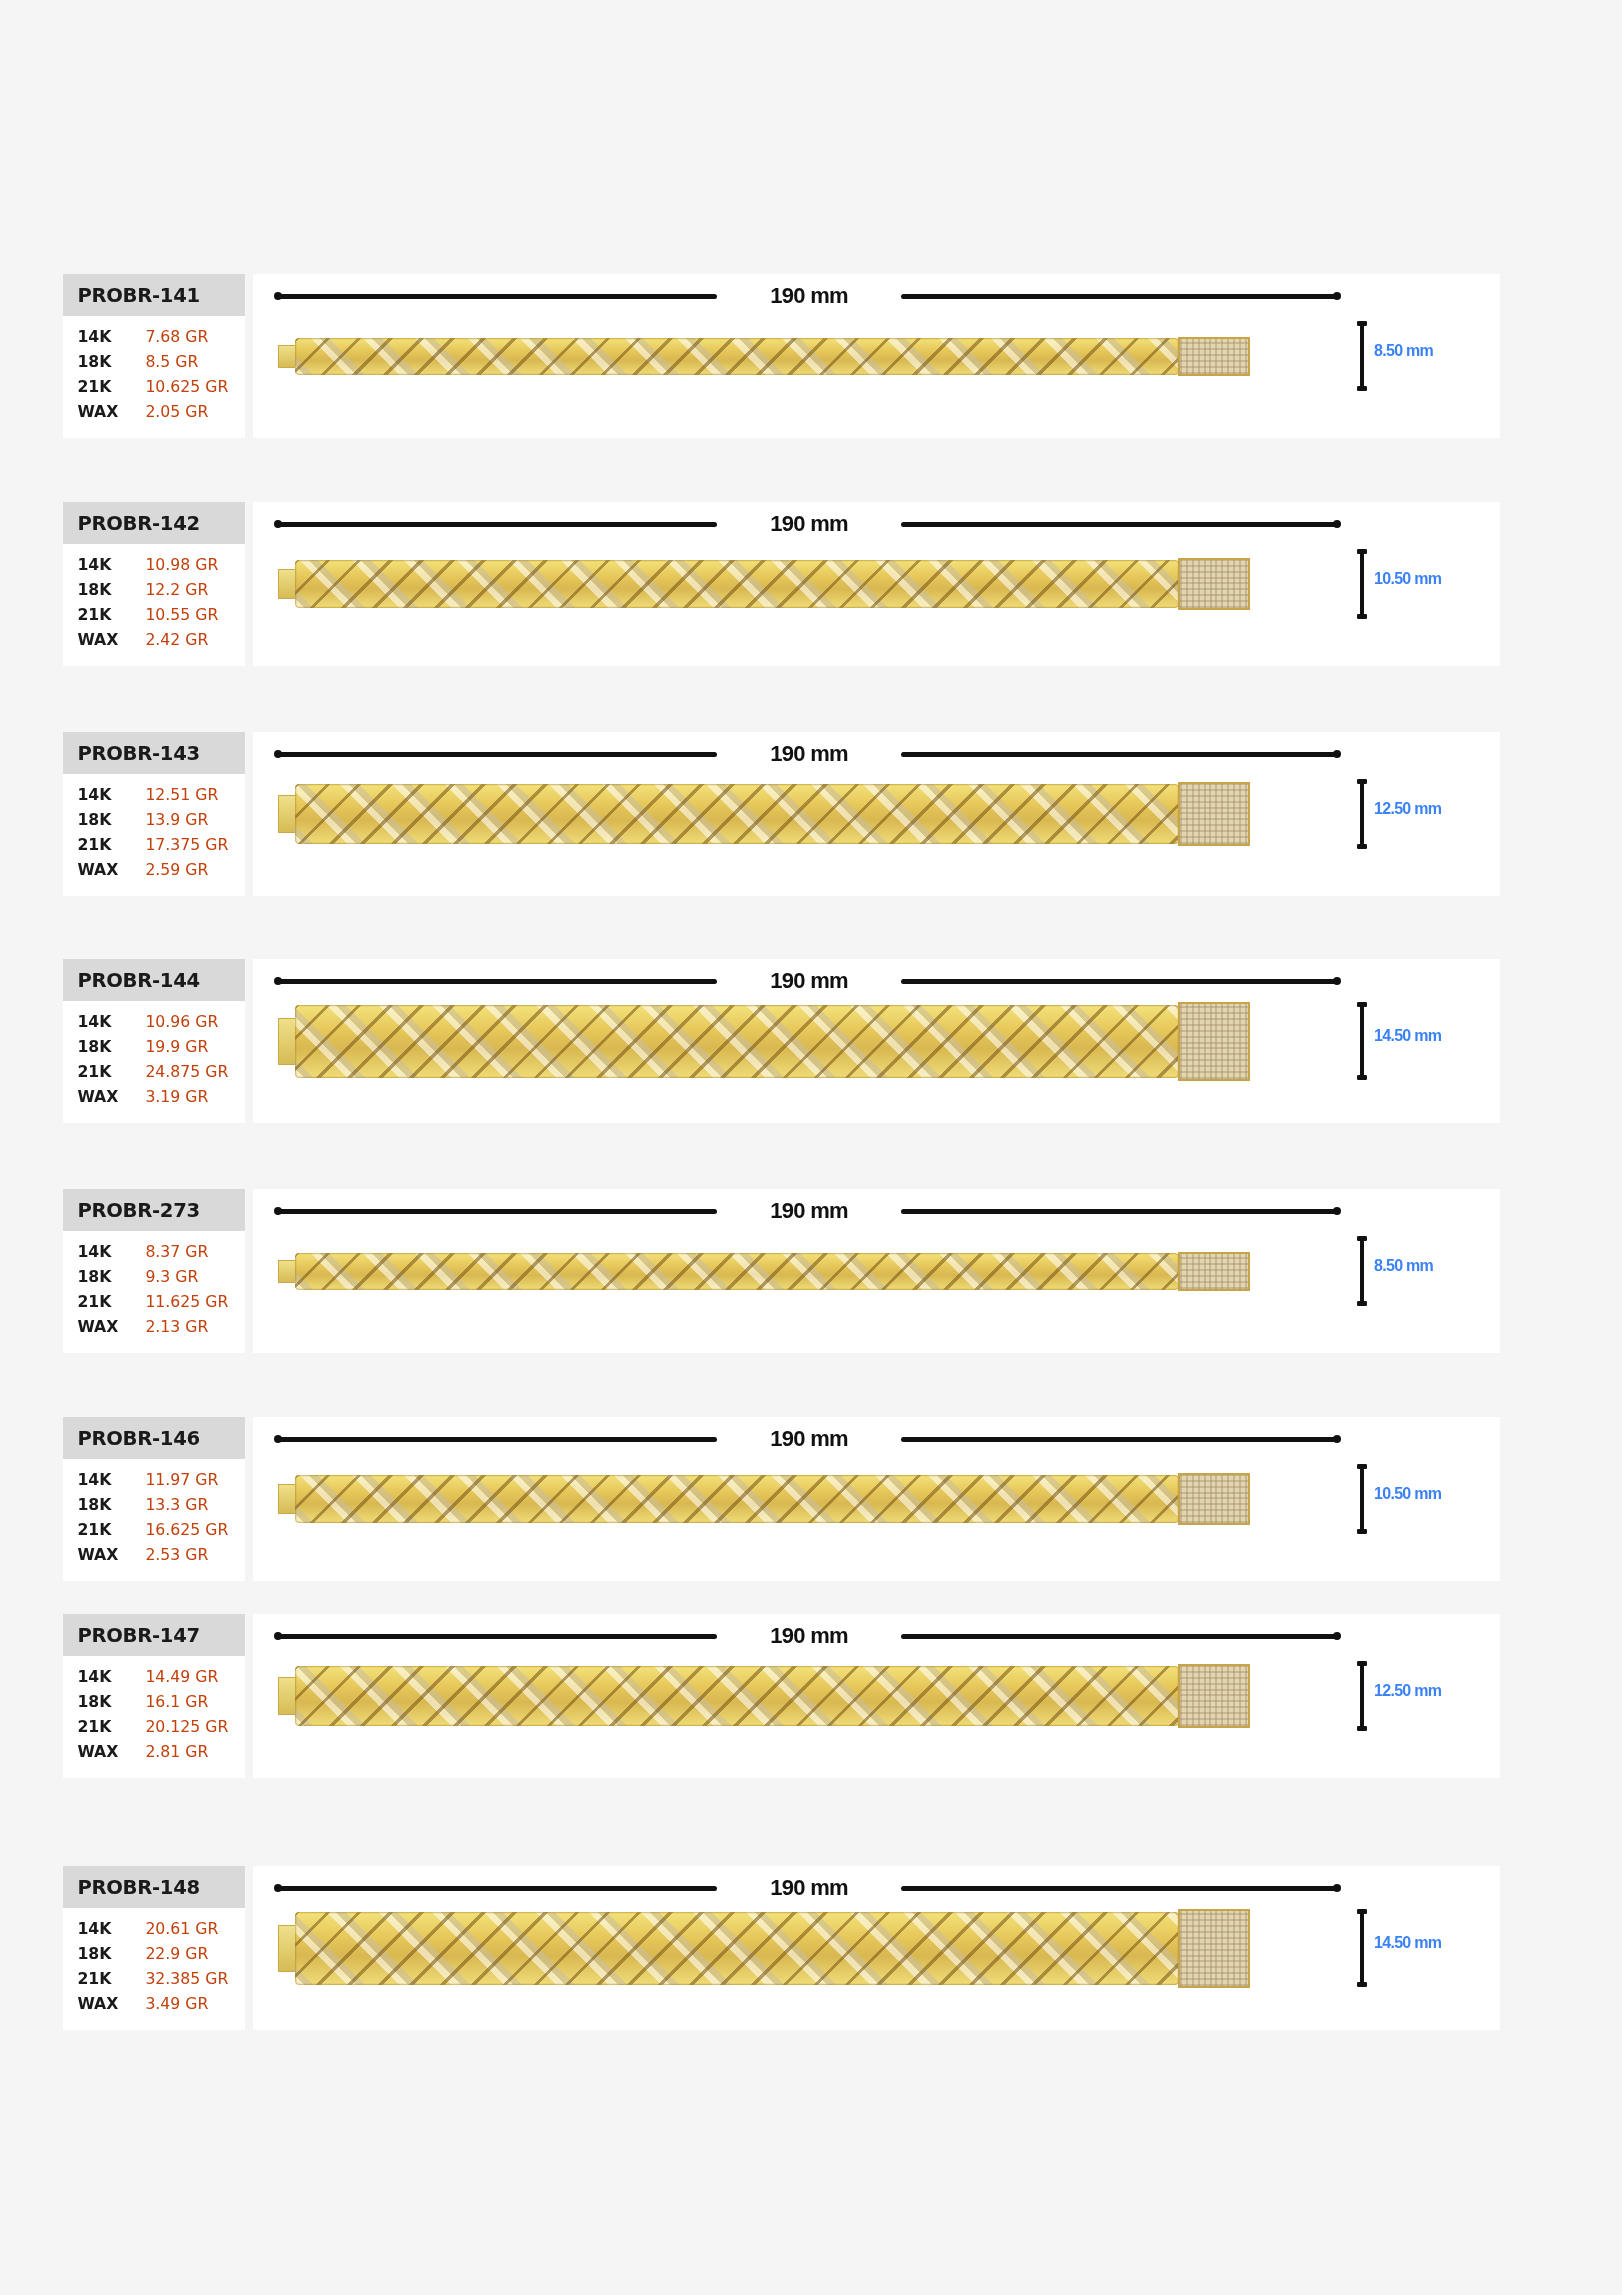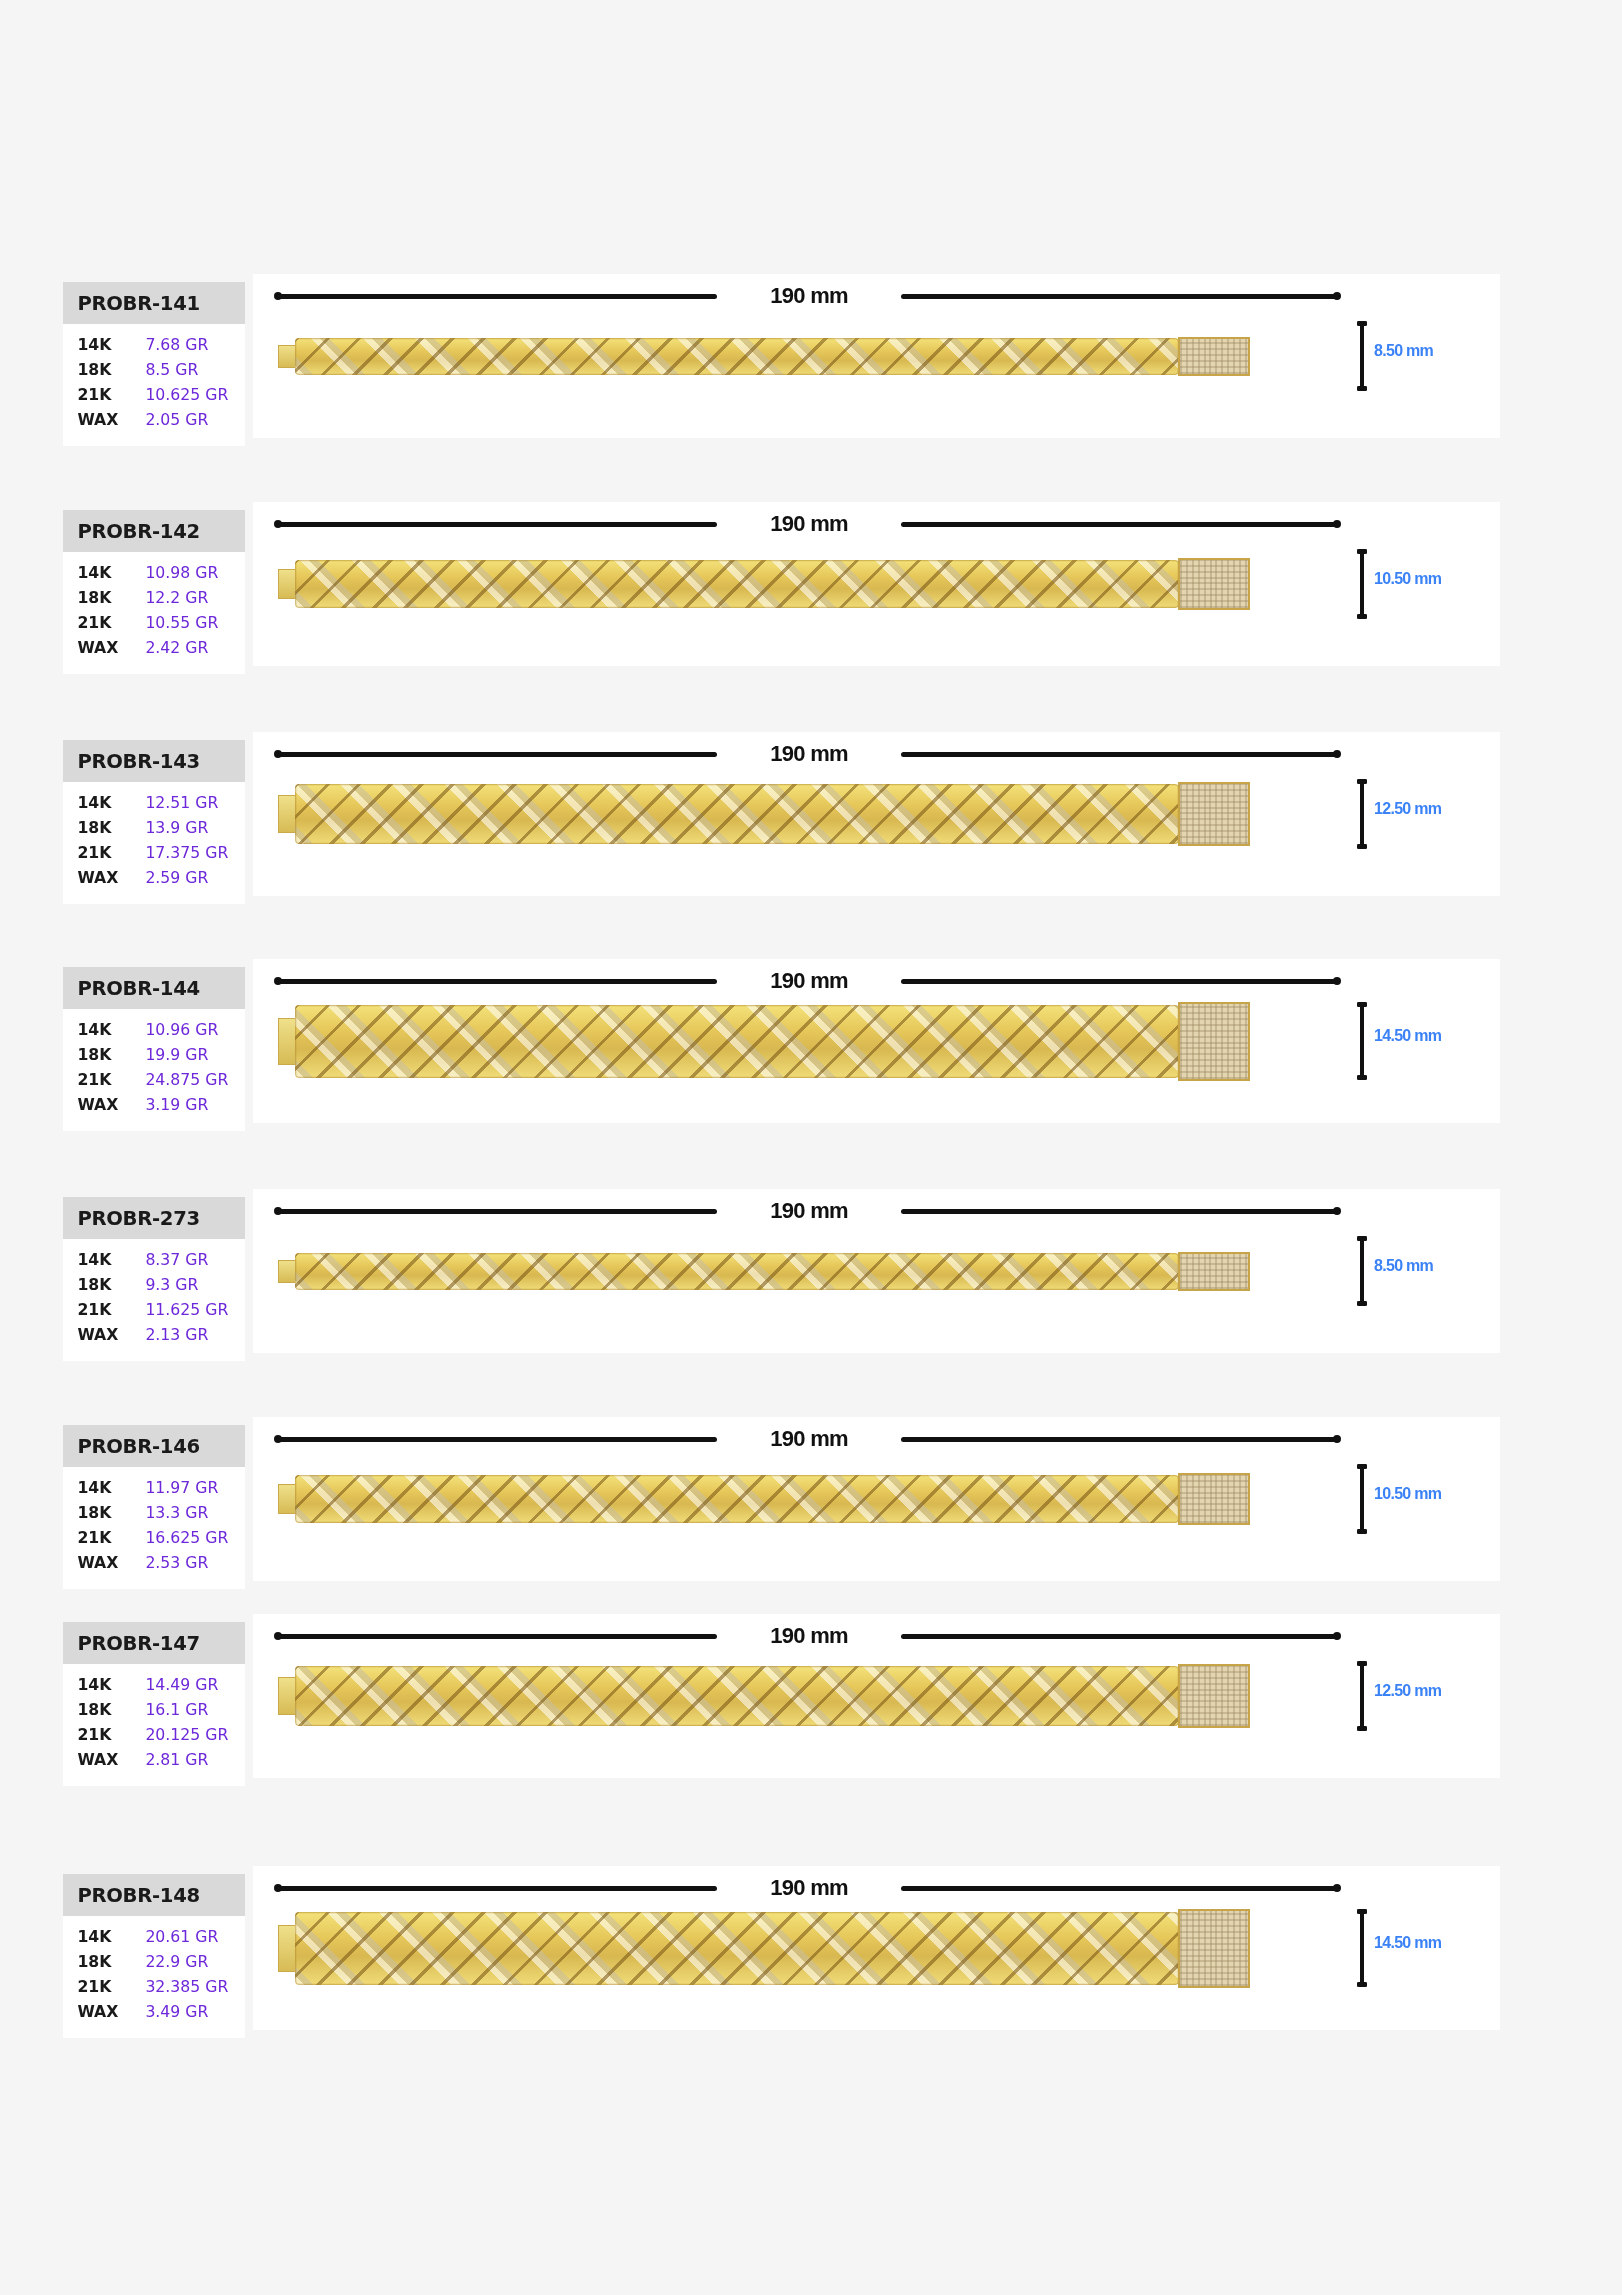--- a/index.html
+++ b/index.html
@@ -1,25 +1,25 @@
 <!DOCTYPE html>
 <html style="font-size:10.5px"><head>
 <meta charset="utf-8">
 <style>
   * { box-sizing: border-box; margin: 0; padding: 0; }
   html, body { width: 1622px; height: 2295px; background: #f5f5f5; overflow: hidden; }
   body { position: relative; font-family: "Liberation Sans", sans-serif; }
   .row { position: absolute; left: 63px; width: 1436px; height: 164px; }
-  .spec { position: absolute; left: 0; top: 0; width: 182px; height: 164px; background: #ffffff; margin-top: 8px; }
+  .spec { position: absolute; left: 0; top: 0; width: 182px; height: 164px; background: #ffffff; }
   .spec-head { height: 42px; background: #d9d9d9; display: flex; align-items: center; padding-left: 14.4px; }
   .code { font-family: "DejaVu Sans", sans-serif; font-weight: bold; font-size: 19.6px; color: #1a1a1a; letter-spacing: -0.3px; }
   .spec-body { padding: 10.5px 0 0 14.4px; }
   .spec-line { display: flex; height: 25px; align-items: flex-start; }
   .karat { font-family: "DejaVu Sans", sans-serif; font-weight: bold; font-size: 15.7px; color: #1a1a1a; width: 68px; }
-  .weight { font-family: "DejaVu Sans", sans-serif; font-size: 15.7px; color: #6d28d9; }
+  .weight { font-family: "DejaVu Sans", sans-serif; font-size: 15.7px; color: #c2410c; }
   .visual { position: absolute; left: 190px; top: 0; width: 1247px; height: 164px; background: #ffffff; }
   .len-line { position: absolute; top: 19.6px; height: 5.2px; background: #111; border-radius: 2.6px; }
   .len-line.left { left: 23.6px; width: 440px; }
   .len-line.right { left: 648px; width: 437px; }
   .len-dot { position: absolute; top: 18.3px; width: 7.9px; height: 7.9px; border-radius: 50%; background: #111; }
   .len-label { position: absolute; top: 9.2px; left: 484px; width: 144px; text-align: center; font-family: "Liberation Sans", sans-serif; font-weight: bold; font-size: 22px; color: #111; letter-spacing: -0.7px; }
   .bracelet { position: absolute; left: 25px; }
   .chain { position: absolute; left: 17px; right: 71px; top: 0; bottom: 0; border-radius: 3.9px;
     background:
       repeating-linear-gradient(135deg, rgba(120,85,20,0.55) 0 3.3px, transparent 3.3px 22px),

